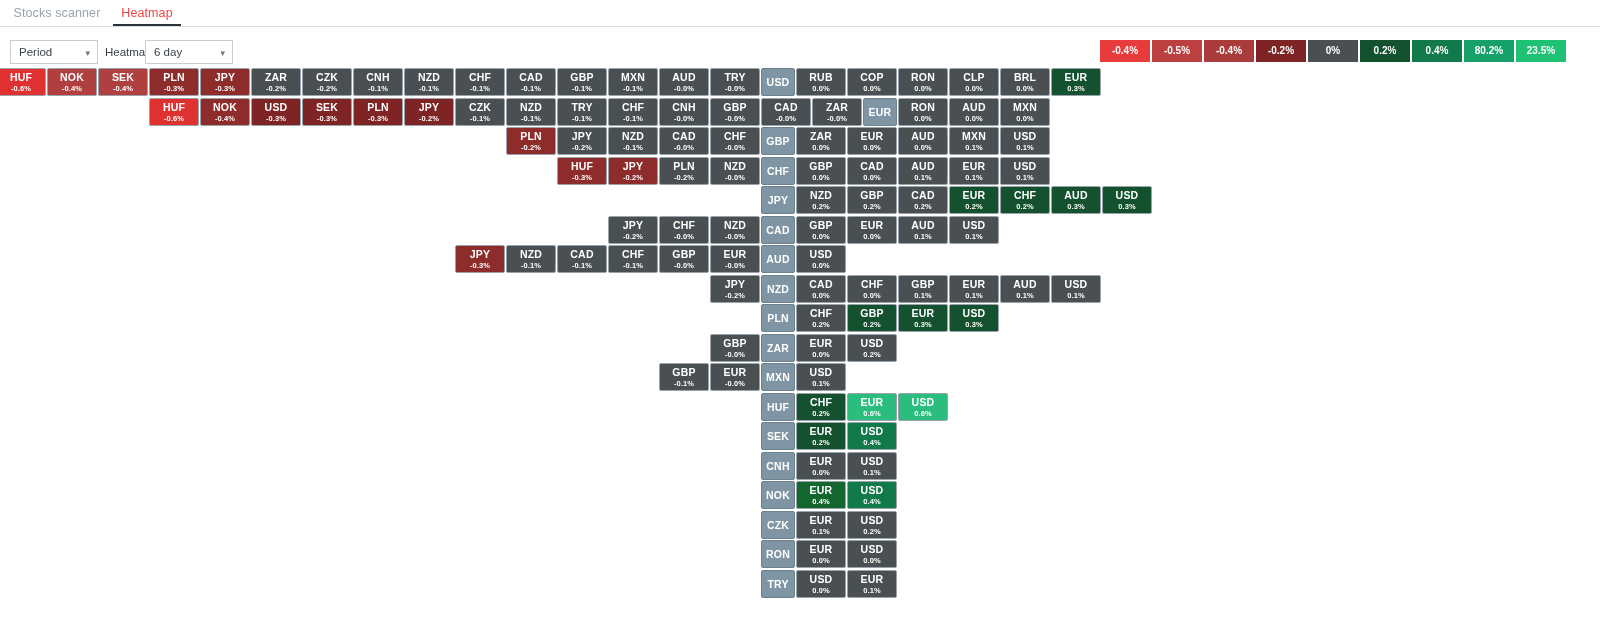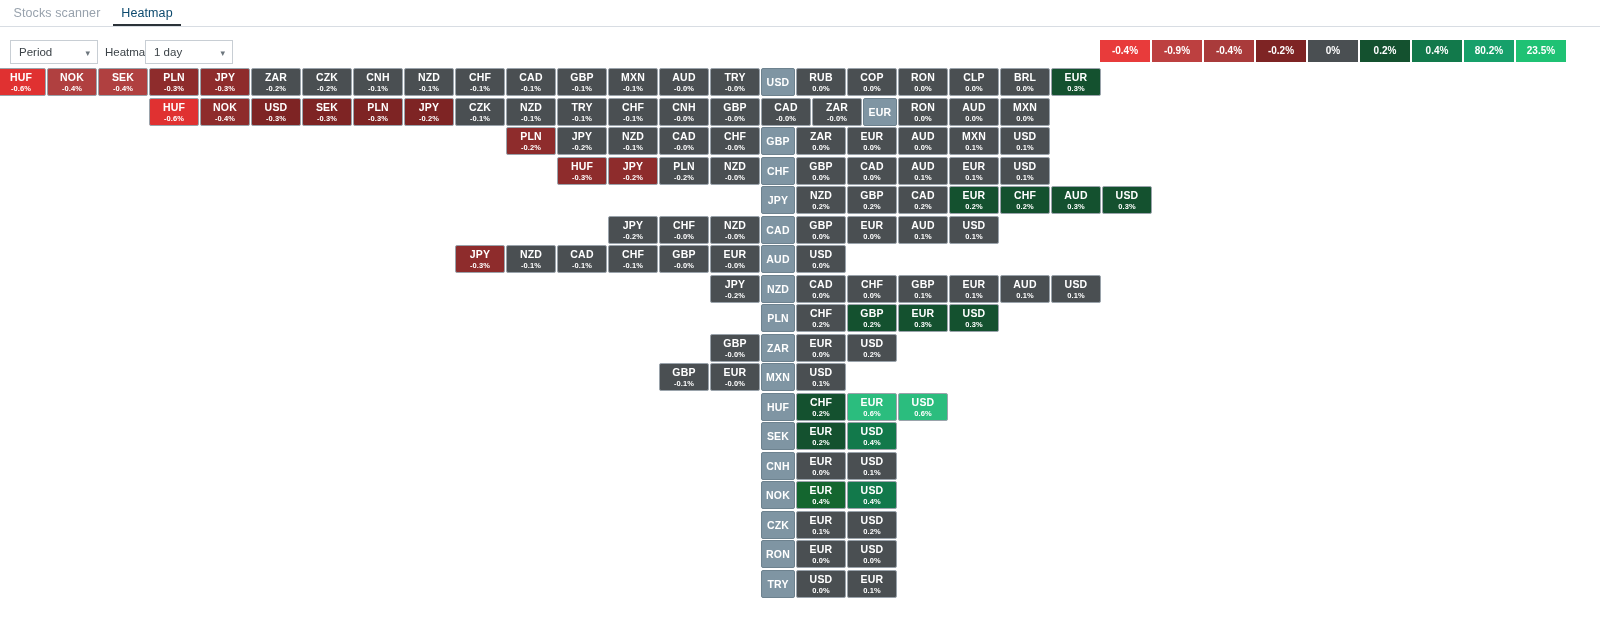--- a/index.html
+++ b/index.html
@@ -32,21 +32,21 @@
     height: 24px;
     line-height: 22px;
     font-size: 12.5px;
     color: #98a2ad;
     text-align: center;
     cursor: pointer;
     box-sizing: border-box;
     letter-spacing: .1px;
   }
   .tab.active {
-    color: #0c4a6e;
+    color: #ef4444;
     border-bottom: 2px solid #2b3238;
   }
   #tab-stocks { left: 8px;  width: 98px; }
   #tab-heatmap { left: 113px; width: 68px; }
 
   
   .select {
     position: absolute;
     height: 24px;
     border: 1px solid #c8ced4;
@@ -165,27 +165,27 @@
   </div>
 
   <div class="select" id="market-select">
     <span>Period</span>
     <span class="caret">▾</span>
   </div>
 
   <div id="period-label">Heatmap:</div>
 
   <div class="select" id="period-select">
-    <span>1 day</span>
+    <span>6 day</span>
     <span class="caret">▾</span>
   </div>
 
   <div id="legend">
       <div class="legend-cell" style="background: rgb(232, 59, 59);">-0.4%</div>
-      <div class="legend-cell" style="background: rgb(189, 64, 64);">-0.9%</div>
+      <div class="legend-cell" style="background: rgb(189, 64, 64);">-0.5%</div>
       <div class="legend-cell" style="background: rgb(169, 59, 59);">-0.4%</div>
       <div class="legend-cell" style="background: rgb(126, 36, 36);">-0.2%</div>
       <div class="legend-cell" style="background: rgb(74, 79, 82);">0%</div>
       <div class="legend-cell" style="background: rgb(20, 81, 47);">0.2%</div>
       <div class="legend-cell" style="background: rgb(18, 121, 75);">0.4%</div>
       <div class="legend-cell" style="background: rgb(22, 160, 106);">80.2%</div>
       <div class="legend-cell" style="background: rgb(31, 194, 116);">23.5%</div>
     </div>
 
   <div id="grid">

